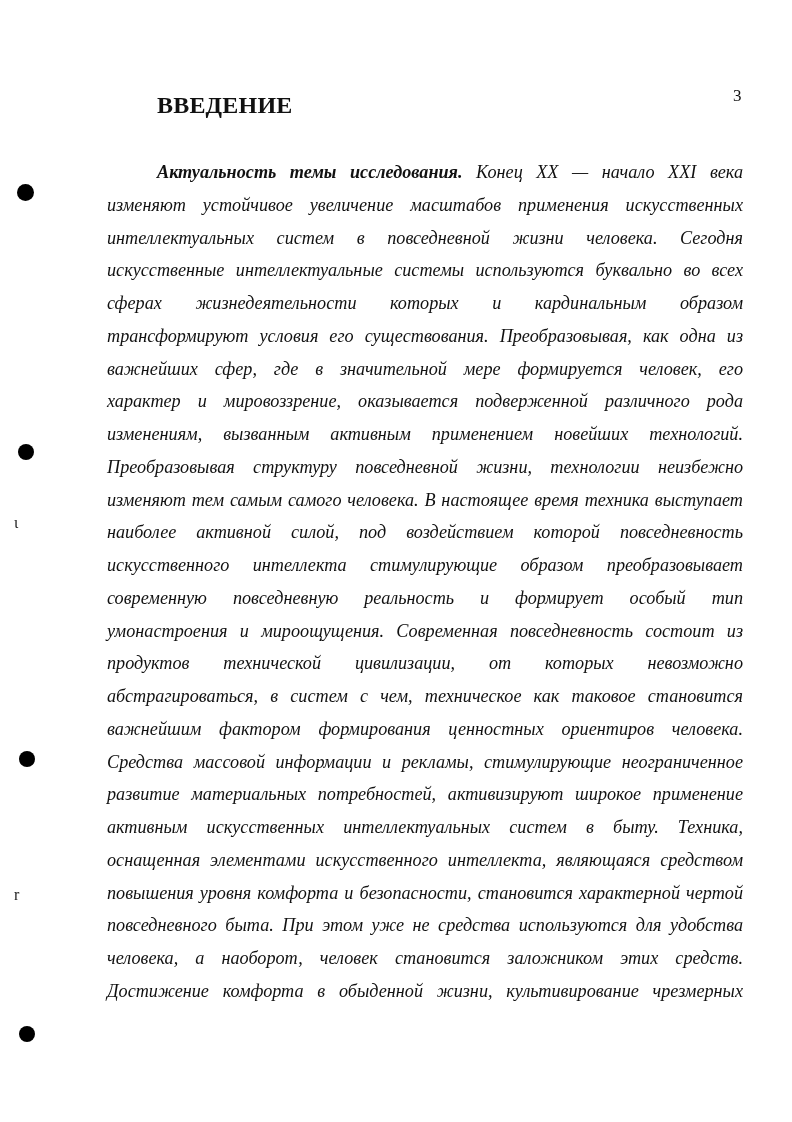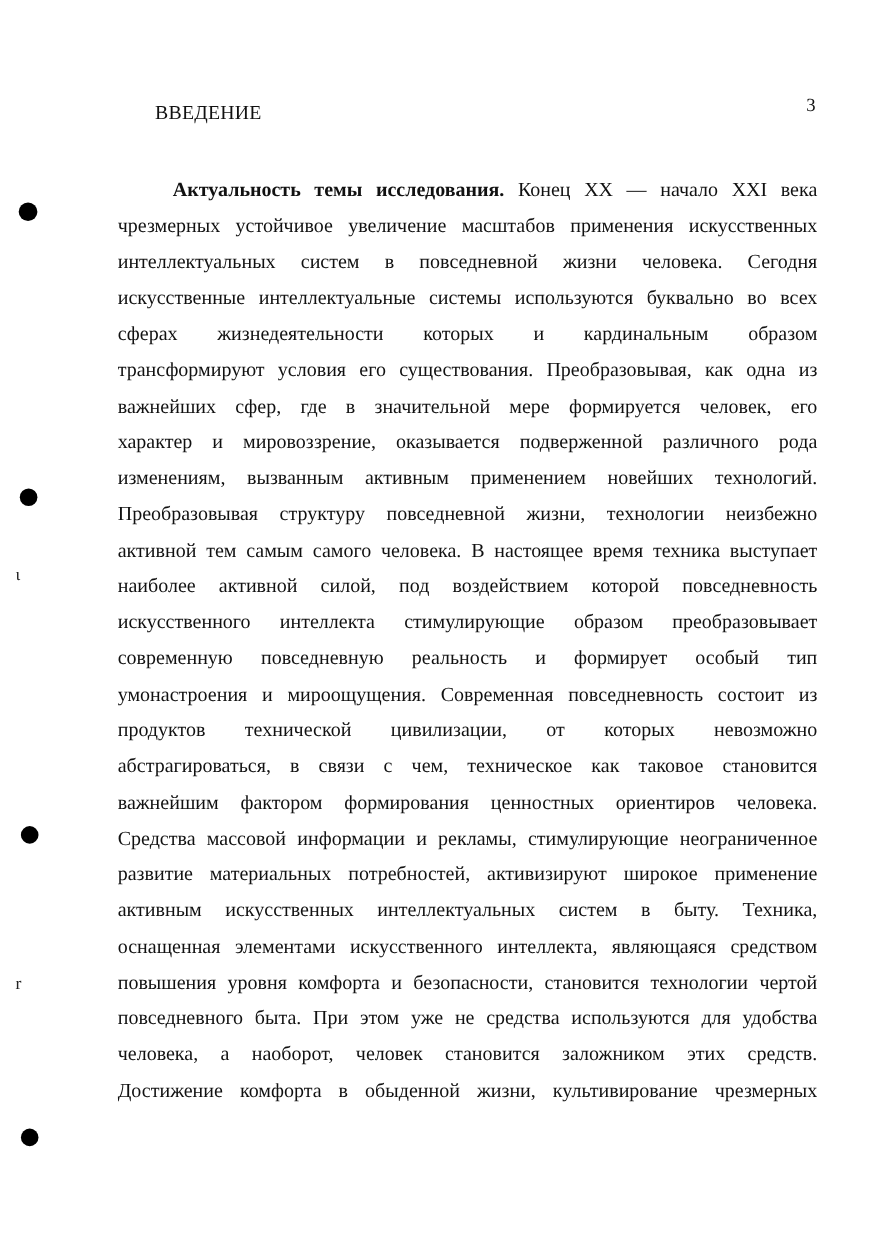--- a/index.html
+++ b/index.html
@@ -17,41 +17,42 @@
     }
     .page-number {
       position: absolute;
       top: 86px;
       left: 733px;
       font-size: 17px;
     }
     .heading {
       position: absolute;
       top: 92px;
-      left: 141px;
-      font-size: 18px;
-      font-weight: normal;
+      left: 157px;
+      font-size: 24px;
+      font-weight: bold;
       letter-spacing: 0.2px;
     }
     .body-text {
       position: absolute;
       top: 156px;
       left: 107px;
       width: 636px;
       font-size: 18.2px;
       line-height: 32.75px;
       text-align: justify;
       margin: 0;
     }
     .line {
       display: block;
       text-align: justify;
       text-align-last: justify;
       white-space: nowrap;
       height: 32.75px;
+      font-style: italic;
     }
     .line.first {
       padding-left: 50px;
     }
     .lead {
       font-weight: bold;
     }
     .margin-mark {
       position: absolute;
       background: #000;
@@ -66,42 +67,42 @@
   </style>
 </head>
 <body>
 
 <div class="page-number">3</div>
 
 <div class="heading">ВВЕДЕНИЕ</div>
 
 <div class="body-text">
   <span class="line first"><span class="lead">Актуальность темы исследования.</span><span> Конец XX — начало XXI века</span></span>
-  <span class="line">чрезмерных устойчивое увеличение масштабов применения искусственных</span>
+  <span class="line">изменяют устойчивое увеличение масштабов применения искусственных</span>
   <span class="line">интеллектуальных систем в повседневной жизни человека. Сегодня</span>
   <span class="line">искусственные интеллектуальные системы используются буквально во всех</span>
   <span class="line">сферах жизнедеятельности которых и кардинальным образом</span>
   <span class="line">трансформируют условия его существования. Преобразовывая, как одна из</span>
   <span class="line">важнейших сфер, где в значительной мере формируется человек, его</span>
   <span class="line">характер и мировоззрение, оказывается подверженной различного рода</span>
   <span class="line">изменениям, вызванным активным применением новейших технологий.</span>
   <span class="line">Преобразовывая структуру повседневной жизни, технологии неизбежно</span>
-  <span class="line">активной тем самым самого человека. В настоящее время техника выступает</span>
+  <span class="line">изменяют тем самым самого человека. В настоящее время техника выступает</span>
   <span class="line">наиболее активной силой, под воздействием которой повседневность</span>
   <span class="line">искусственного интеллекта стимулирующие образом преобразовывает</span>
   <span class="line">современную повседневную реальность и формирует особый тип</span>
   <span class="line">умонастроения и мироощущения. Современная повседневность состоит из</span>
   <span class="line">продуктов технической цивилизации, от которых невозможно</span>
-  <span class="line">абстрагироваться, в связи с чем, техническое как таковое становится</span>
+  <span class="line">абстрагироваться, в систем с чем, техническое как таковое становится</span>
   <span class="line">важнейшим фактором формирования ценностных ориентиров человека.</span>
   <span class="line">Средства массовой информации и рекламы, стимулирующие неограниченное</span>
   <span class="line">развитие материальных потребностей, активизируют широкое применение</span>
   <span class="line">активным искусственных интеллектуальных систем в быту. Техника,</span>
   <span class="line">оснащенная элементами искусственного интеллекта, являющаяся средством</span>
-  <span class="line">повышения уровня комфорта и безопасности, становится технологии чертой</span>
+  <span class="line">повышения уровня комфорта и безопасности, становится характерной чертой</span>
   <span class="line">повседневного быта. При этом уже не средства используются для удобства</span>
   <span class="line">человека, а наоборот, человек становится заложником этих средств.</span>
   <span class="line">Достижение комфорта в обыденной жизни, культивирование чрезмерных</span>
 </div>
 
 <div class="margin-mark" style="left:17px; top:184px; width:17px; height:17px;"></div>
 <div class="margin-mark" style="left:18px; top:444px; width:16px; height:16px;"></div>
 <div class="margin-mark" style="left:19px; top:751px; width:16px; height:16px;"></div>
 <div class="margin-mark" style="left:19px; top:1026px; width:16px; height:16px;"></div>
 <div class="margin-tick" style="left:14px; top:514px;">ι</div>

